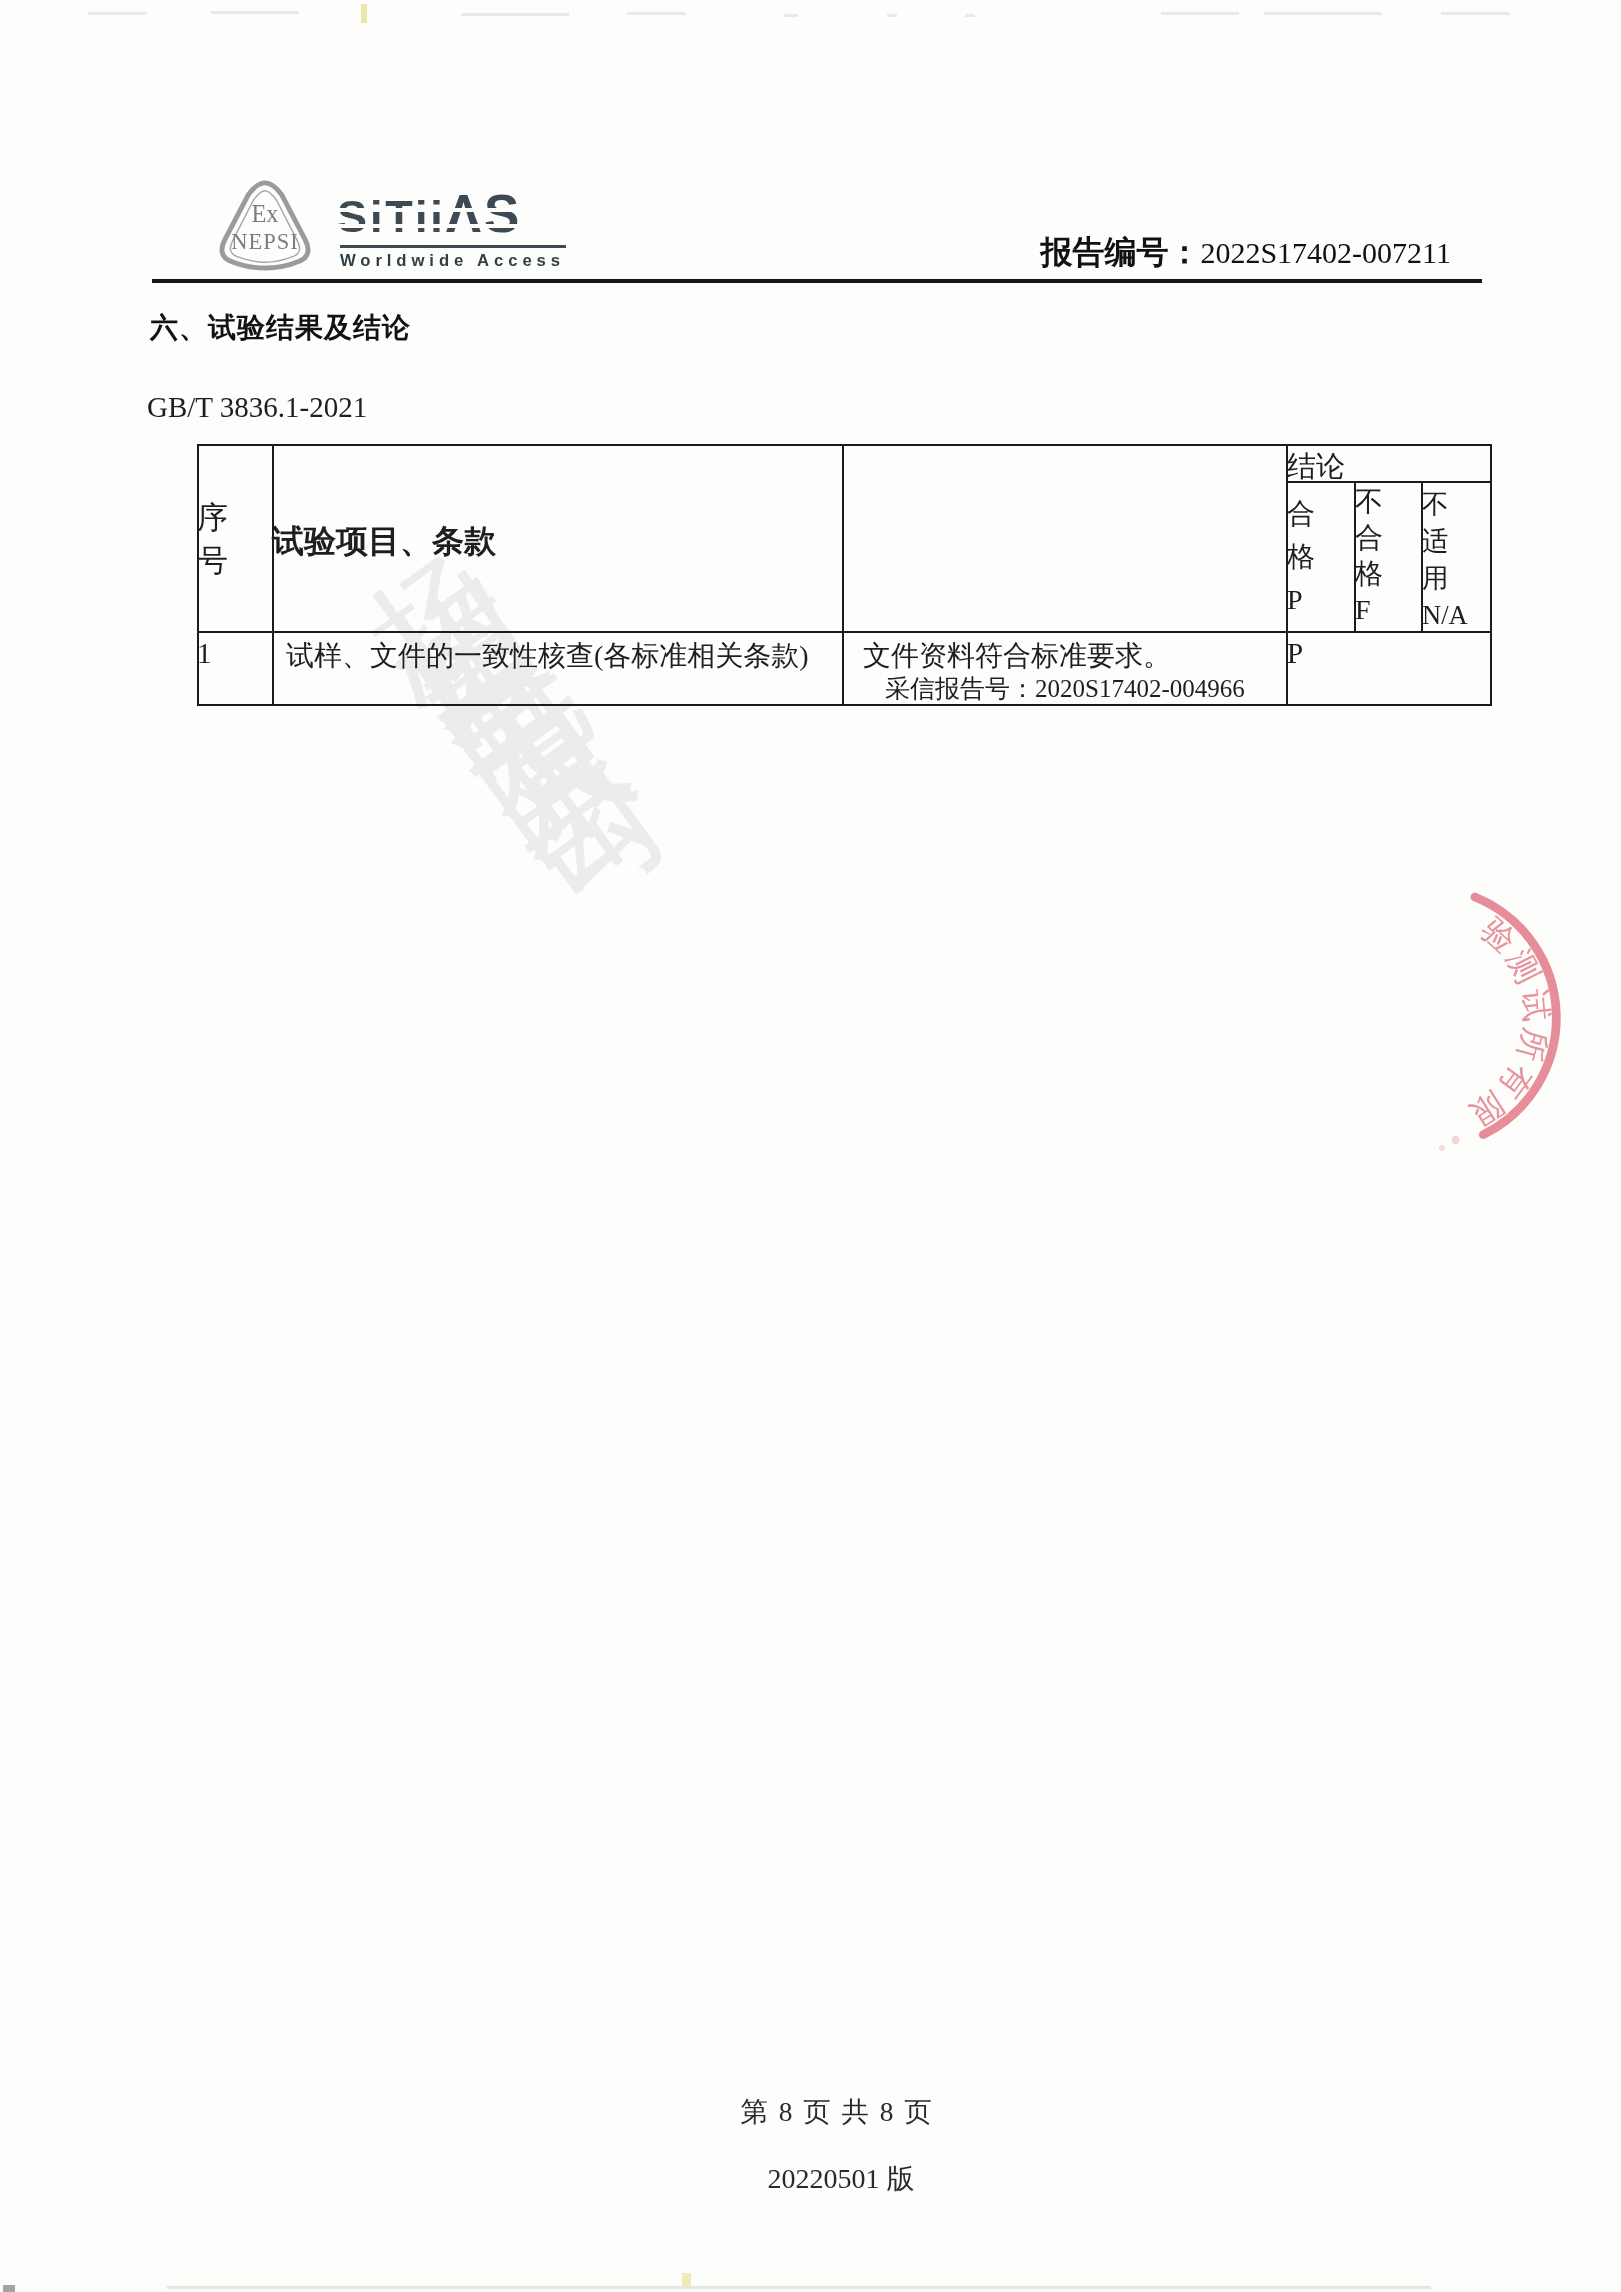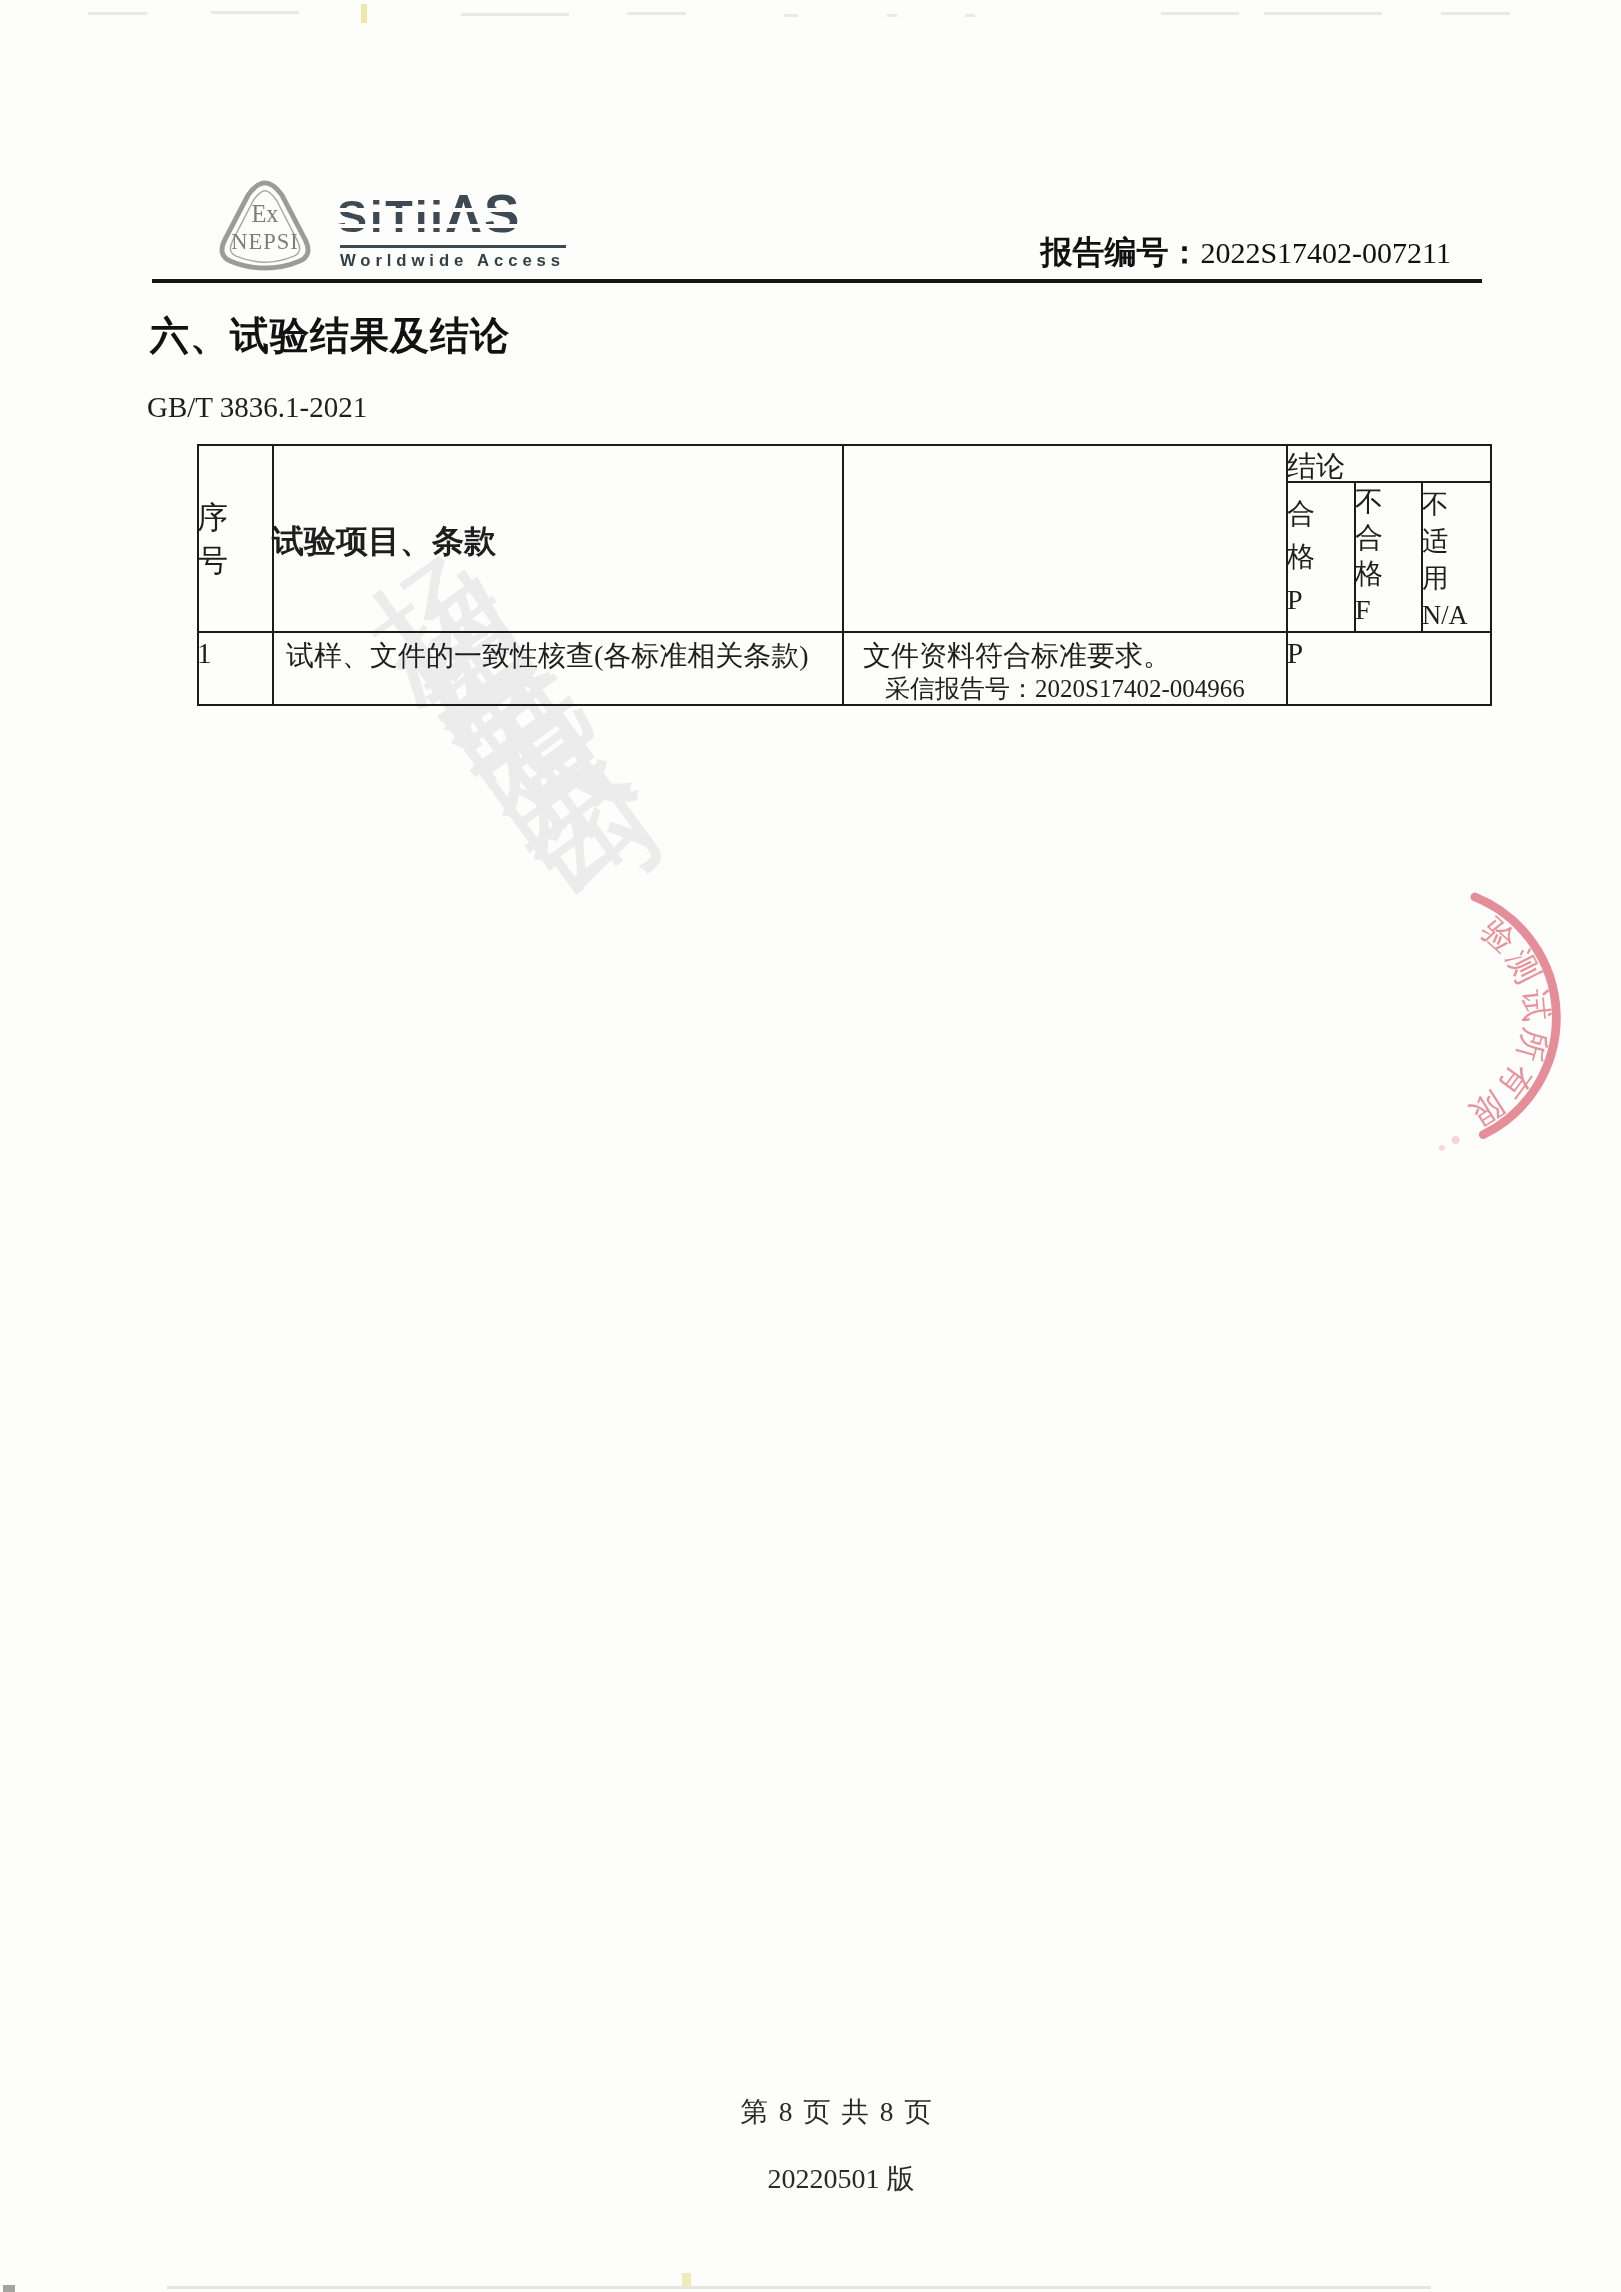--- a/index.html
+++ b/index.html
@@ -50,21 +50,21 @@
   .report-label{
     font-family:"Liberation Sans","DejaVu Sans",sans-serif;
     font-weight:bold; font-size:32px; color:#111;
   }
   .report-number{font-size:30px; color:#111;}
   .head-rule{position:absolute; left:152px; top:279px; width:1330px; height:3.9px; background:#161616; z-index:2;}
 
   .section-title{
     position:absolute; left:150px; top:309px; z-index:2;
     font-family:"Liberation Sans","DejaVu Sans",sans-serif;
-    font-weight:bold; font-size:39px; color:#121212; letter-spacing:1px;
+    font-weight:bold; font-size:28px; color:#121212; letter-spacing:1px;
   }
   .standard{position:absolute; left:147px; top:391px; font-size:29px; z-index:2;}
 
   
   .tline{position:absolute; background:#1b1b1b; z-index:1;}
   .t-outer{position:absolute; left:197px; top:444px; width:1295px; height:262px;
            border:2.9px solid #1b1b1b; box-sizing:border-box; z-index:1;}
   .cell{position:absolute; z-index:2; white-space:pre-line;}
   .c-center{text-align:left;}
   .hdr-item{font-family:"Liberation Sans","DejaVu Sans",sans-serif; font-weight:bold;}

